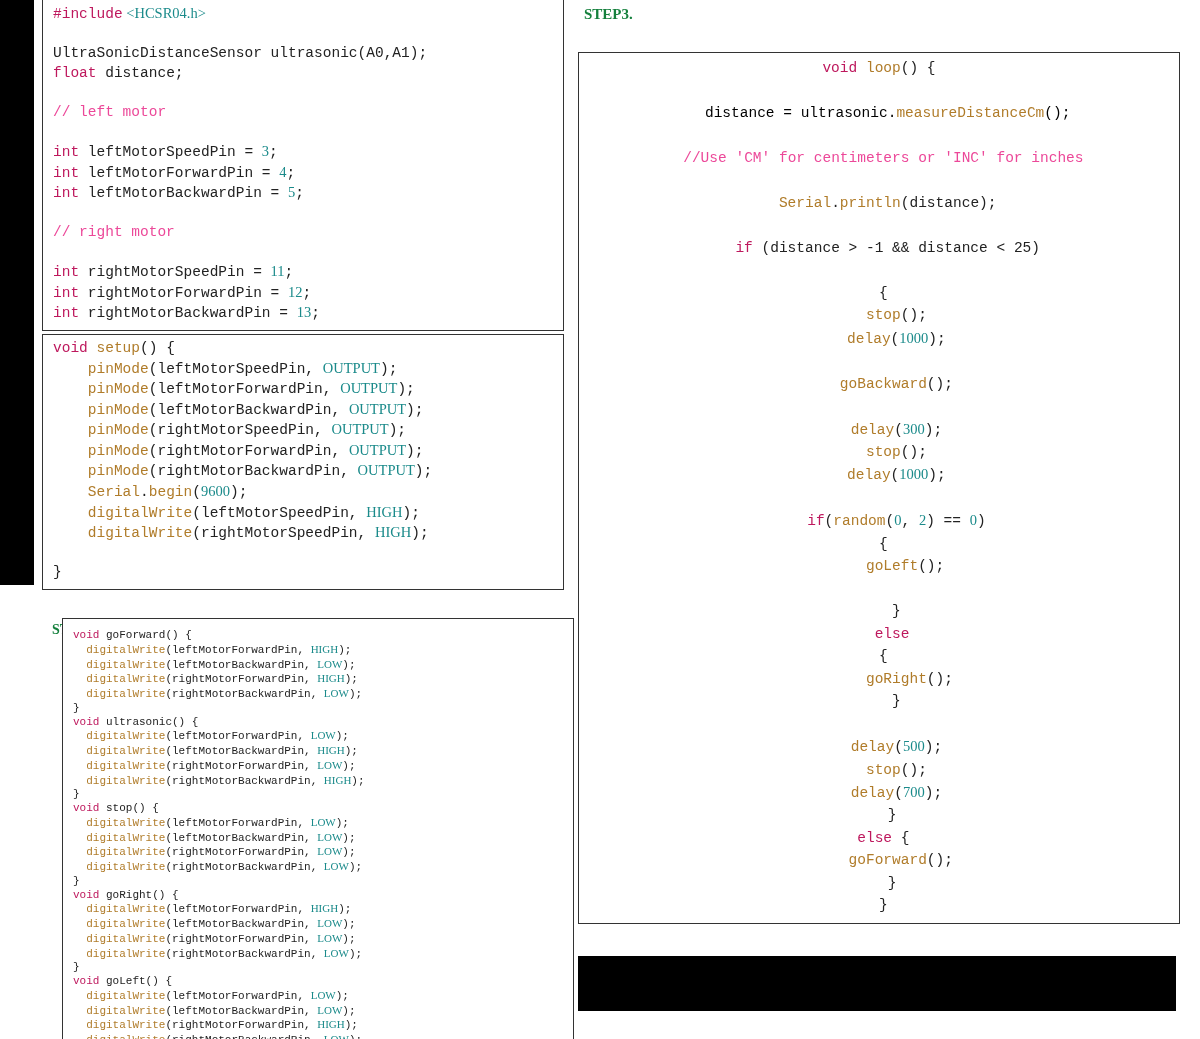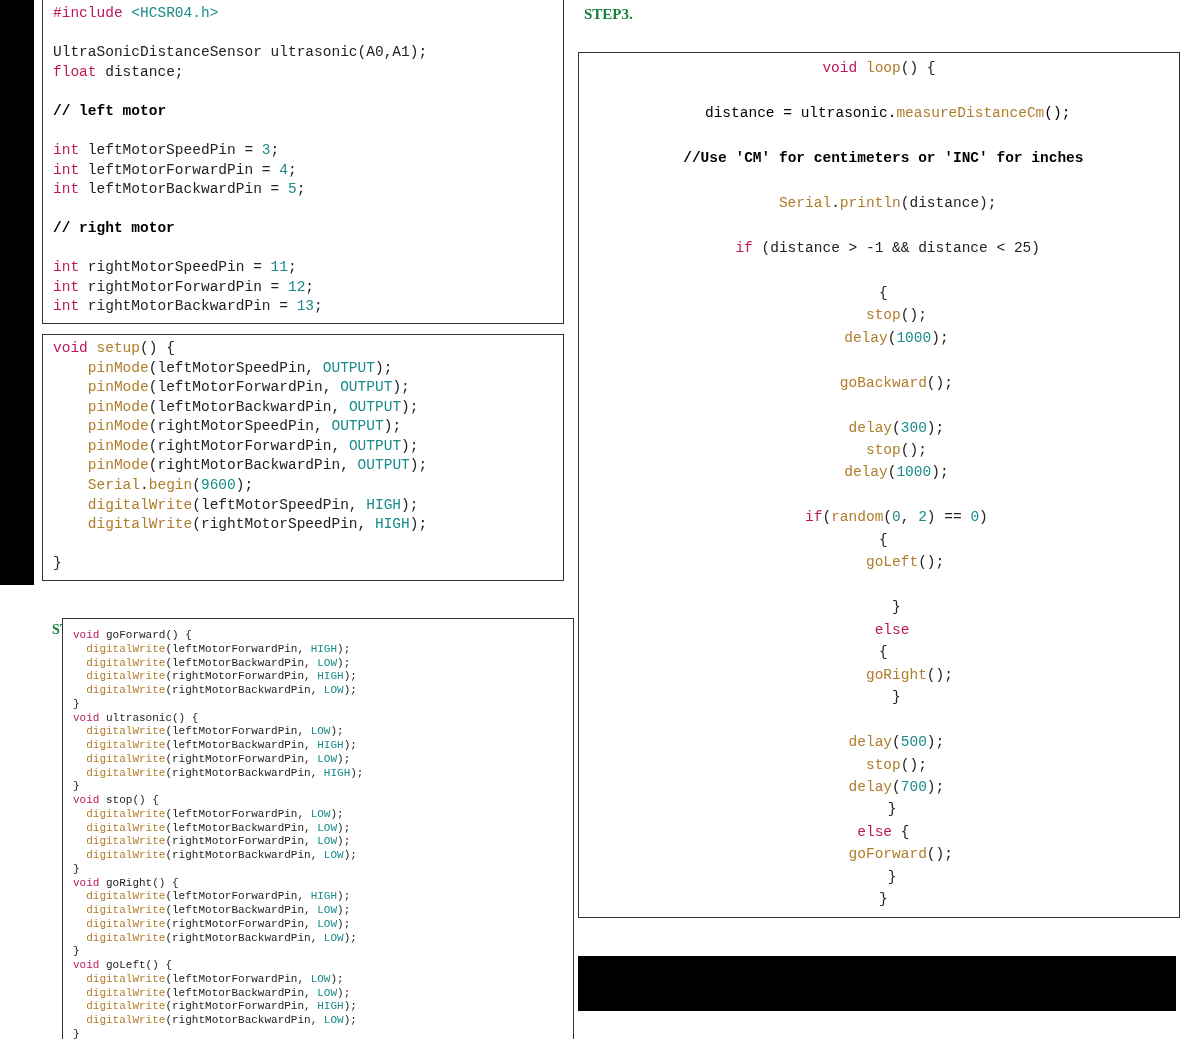--- a/index.html
+++ b/index.html
@@ -94,23 +94,23 @@
     position: absolute;
     left: 578px;
     top: 956px;
     width: 598px;
     height: 55px;
     background: #000000;
   }
   
   .kw1 { color: #be185d; }   
   .kw2 { color: #b07c2a; }   
-  .lit { color: #1a8a8a; }   
+  .lit { color: #1a8a8a; font-family: Liberation Serif, serif; }   
   .var { color: #222222; }   
-  .cmt { color: #000000; font-weight: bold; }   
+  .cmt { color: #ec4899; }   
 </style>
 </head>
 <body>
 
 <div class="page">
 
   <div class="black-strip"></div>
 
   <div id="step1-block" class="code-block"><span class="kw1">#include</span><span class="lit"> &lt;HCSR04.h&gt;</span>
 

